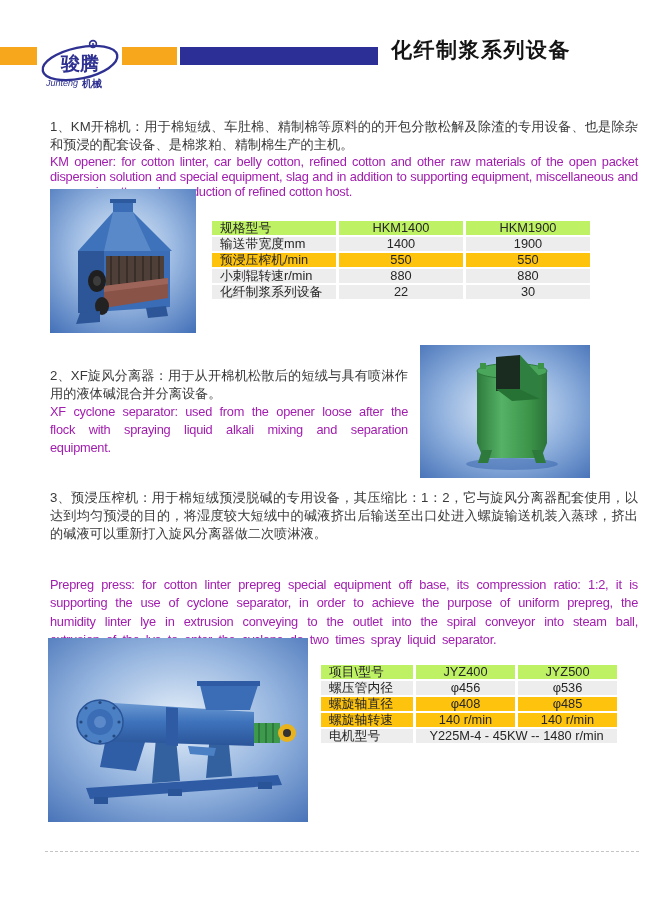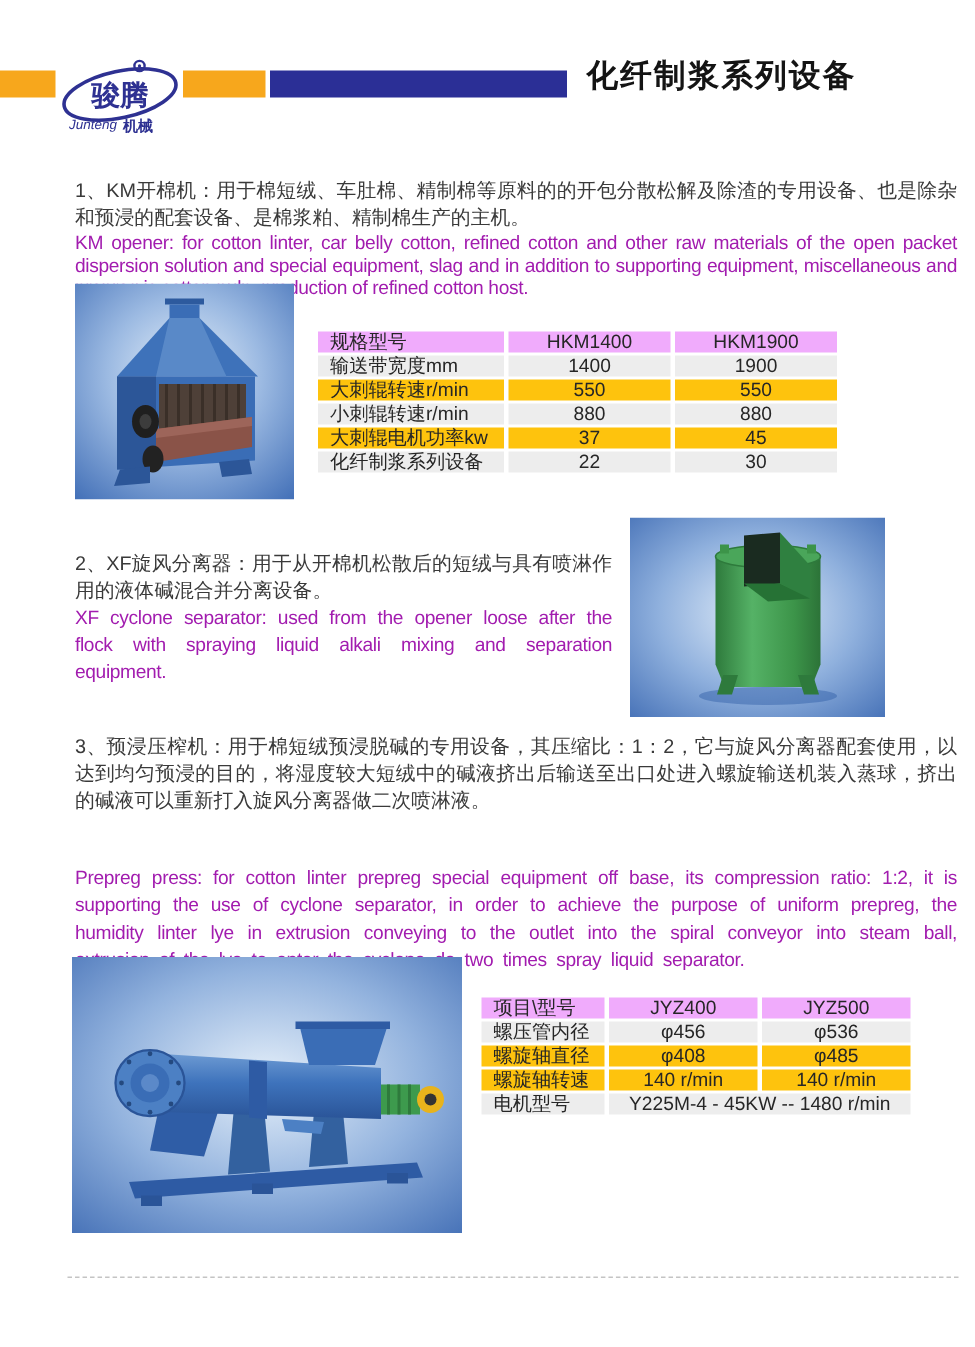--- a/index.html
+++ b/index.html
@@ -33,28 +33,28 @@
   .photo svg { display:block; width:100%; height:100%; }
   .ph1 { left:50px; top:189px; width:146px; height:144px; }
   .ph2 { left:420px; top:345px; width:170px; height:133px; }
   .ph3 { left:48px; top:638px; width:260px; height:184px; }
 
   
   table.spec { position:absolute; border-collapse:separate; border-spacing:3px 2px; }
   table.spec td { height:14px; line-height:14px; font-size:12.8px; color:#262626;
                   text-align:center; vertical-align:middle; white-space:nowrap; }
   table.spec td.label { text-align:left; padding-left:8px; }
-  tr.hdr  td { background:#f0abfc; }
+  tr.hdr  td { background:#bef264; }
   tr.rowL td { background:#EDEDED; }
   tr.rowY td { background:#FEC30D; }
   .t1 { left:209px; top:219px; }
   .t1 td.label { width:124px; }
-  .t1 td.val { width:108px; }
+  .t1 td.val { width:124px; }
   .t2 { left:318px; top:663px; }
-  .t2 td.label { width:82px; }
+  .t2 td.label { width:92px; }
   .t2 td.val { width:99px; }
 
   .footer-dashes { position:absolute; left:45px; top:851px; width:594px; height:0;
                    border-top:1px dashed #c4c4c4; }
 </style>
 </head>
 <body>
 
 <div class="page">
 
@@ -122,33 +122,28 @@
       <td class="label">规格型号</td>
       <td class="val">HKM1400</td>
       <td class="val">HKM1900</td>
     </tr>
     <tr class="rowL">
       <td class="label">输送带宽度mm</td>
       <td class="val">1400</td>
       <td class="val">1900</td>
     </tr>
     <tr class="rowY">
-      <td class="label">大刺辊转速r/min</td>
+      <td class="label">预浸压榨机/min</td>
       <td class="val">550</td>
       <td class="val">550</td>
     </tr>
     <tr class="rowL">
       <td class="label">小刺辊转速r/min</td>
       <td class="val">880</td>
       <td class="val">880</td>
-    </tr>
-    <tr class="rowY">
-      <td class="label">大刺辊电机功率kw</td>
-      <td class="val">37</td>
-      <td class="val">45</td>
     </tr>
     <tr class="rowL">
       <td class="label">化纤制浆系列设备</td>
       <td class="val">22</td>
       <td class="val">30</td>
     </tr>
   </tbody>
     </table>
 
   <div class="textblock tb2">

